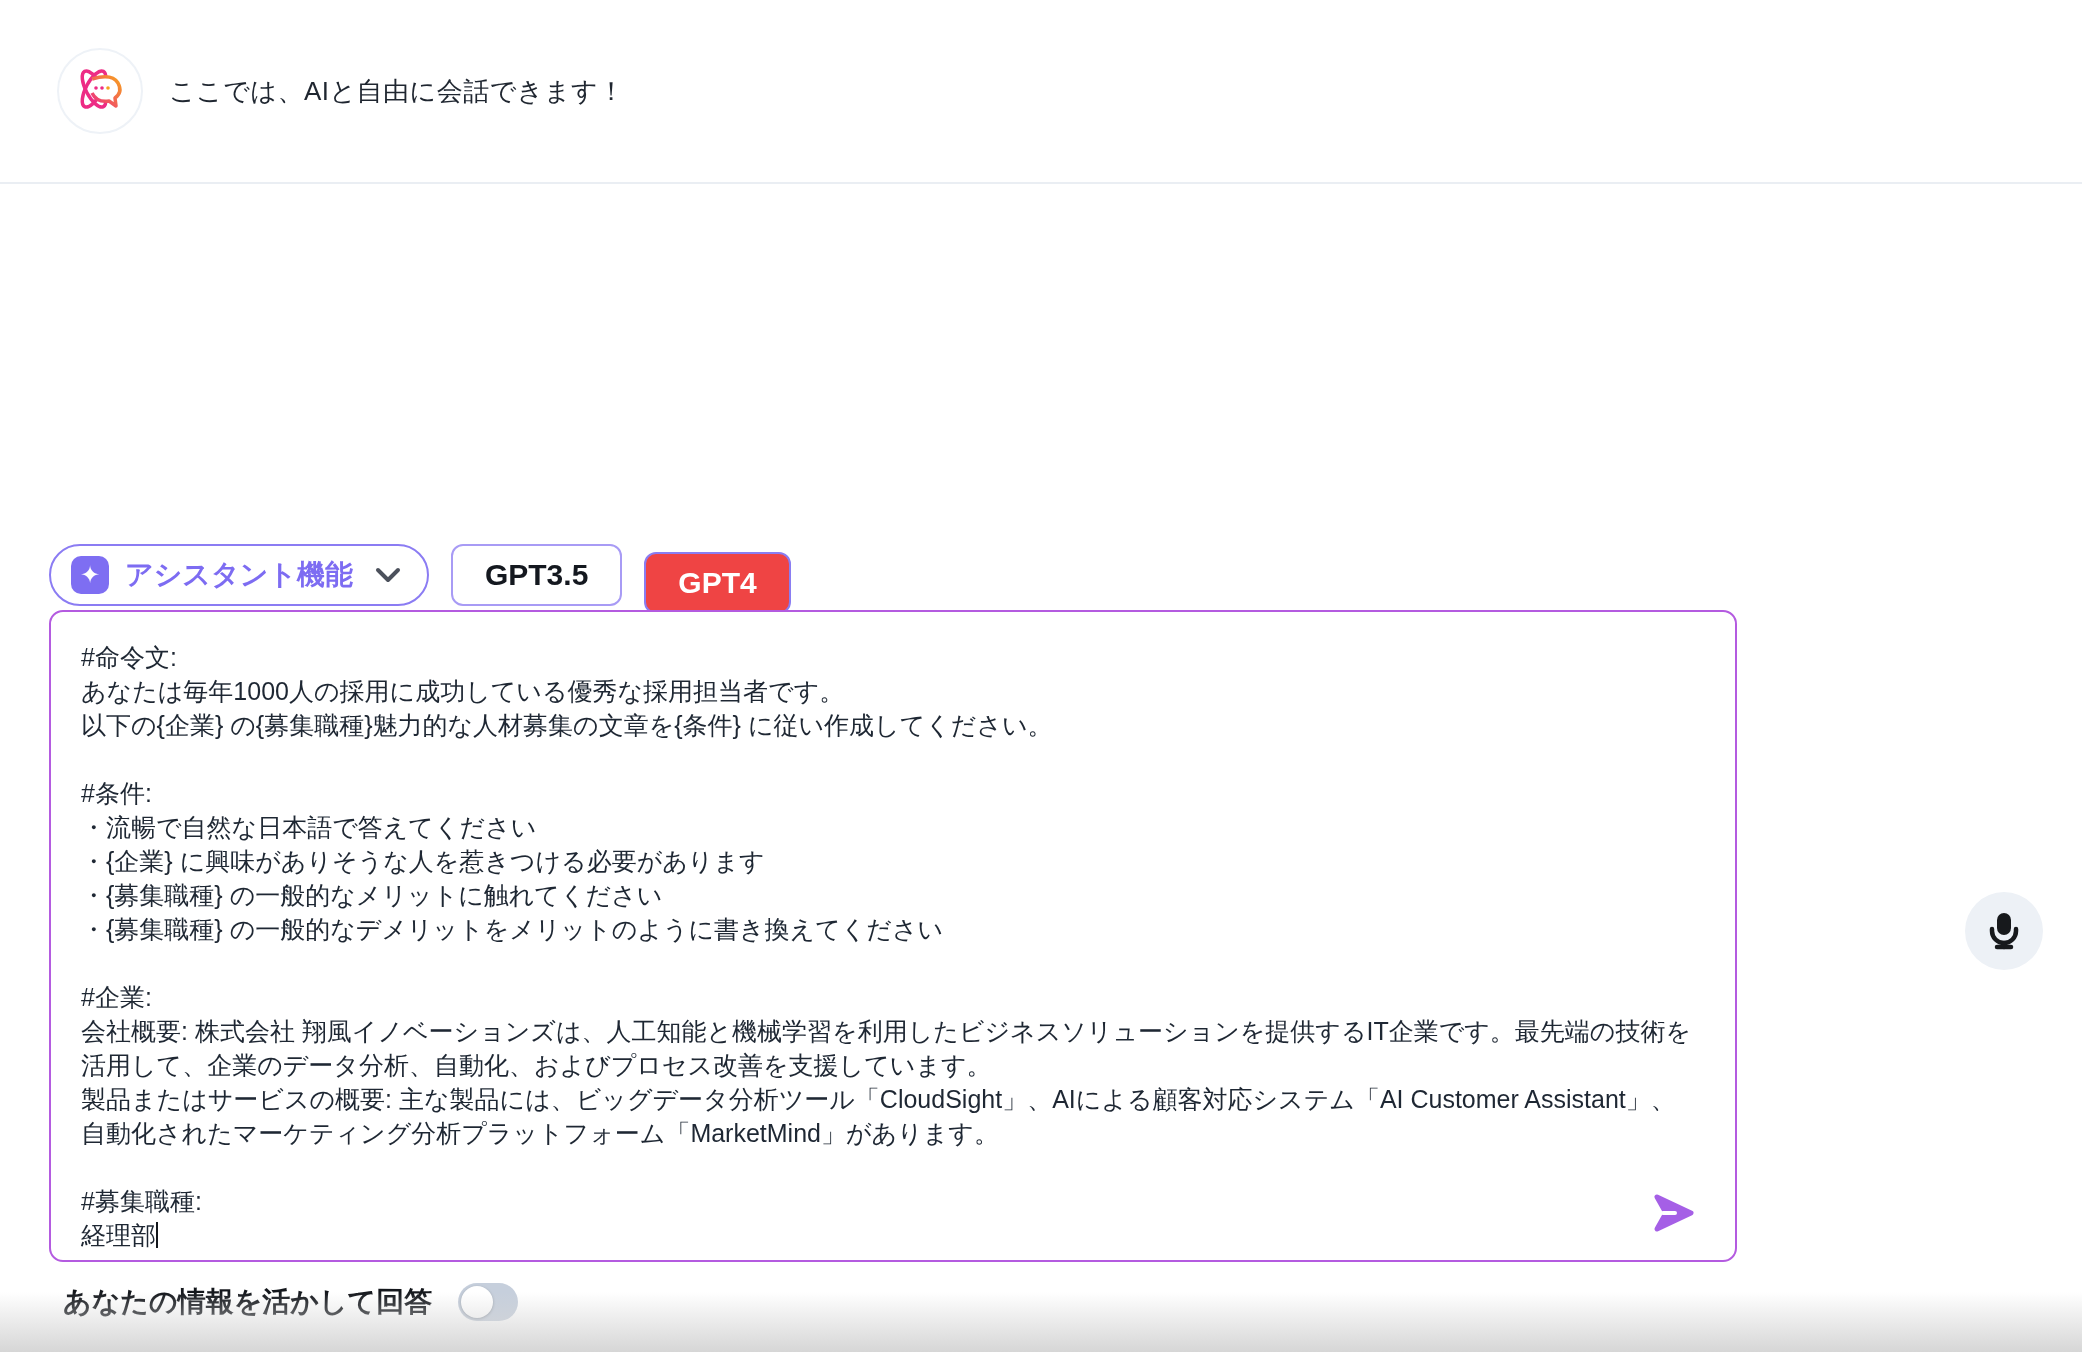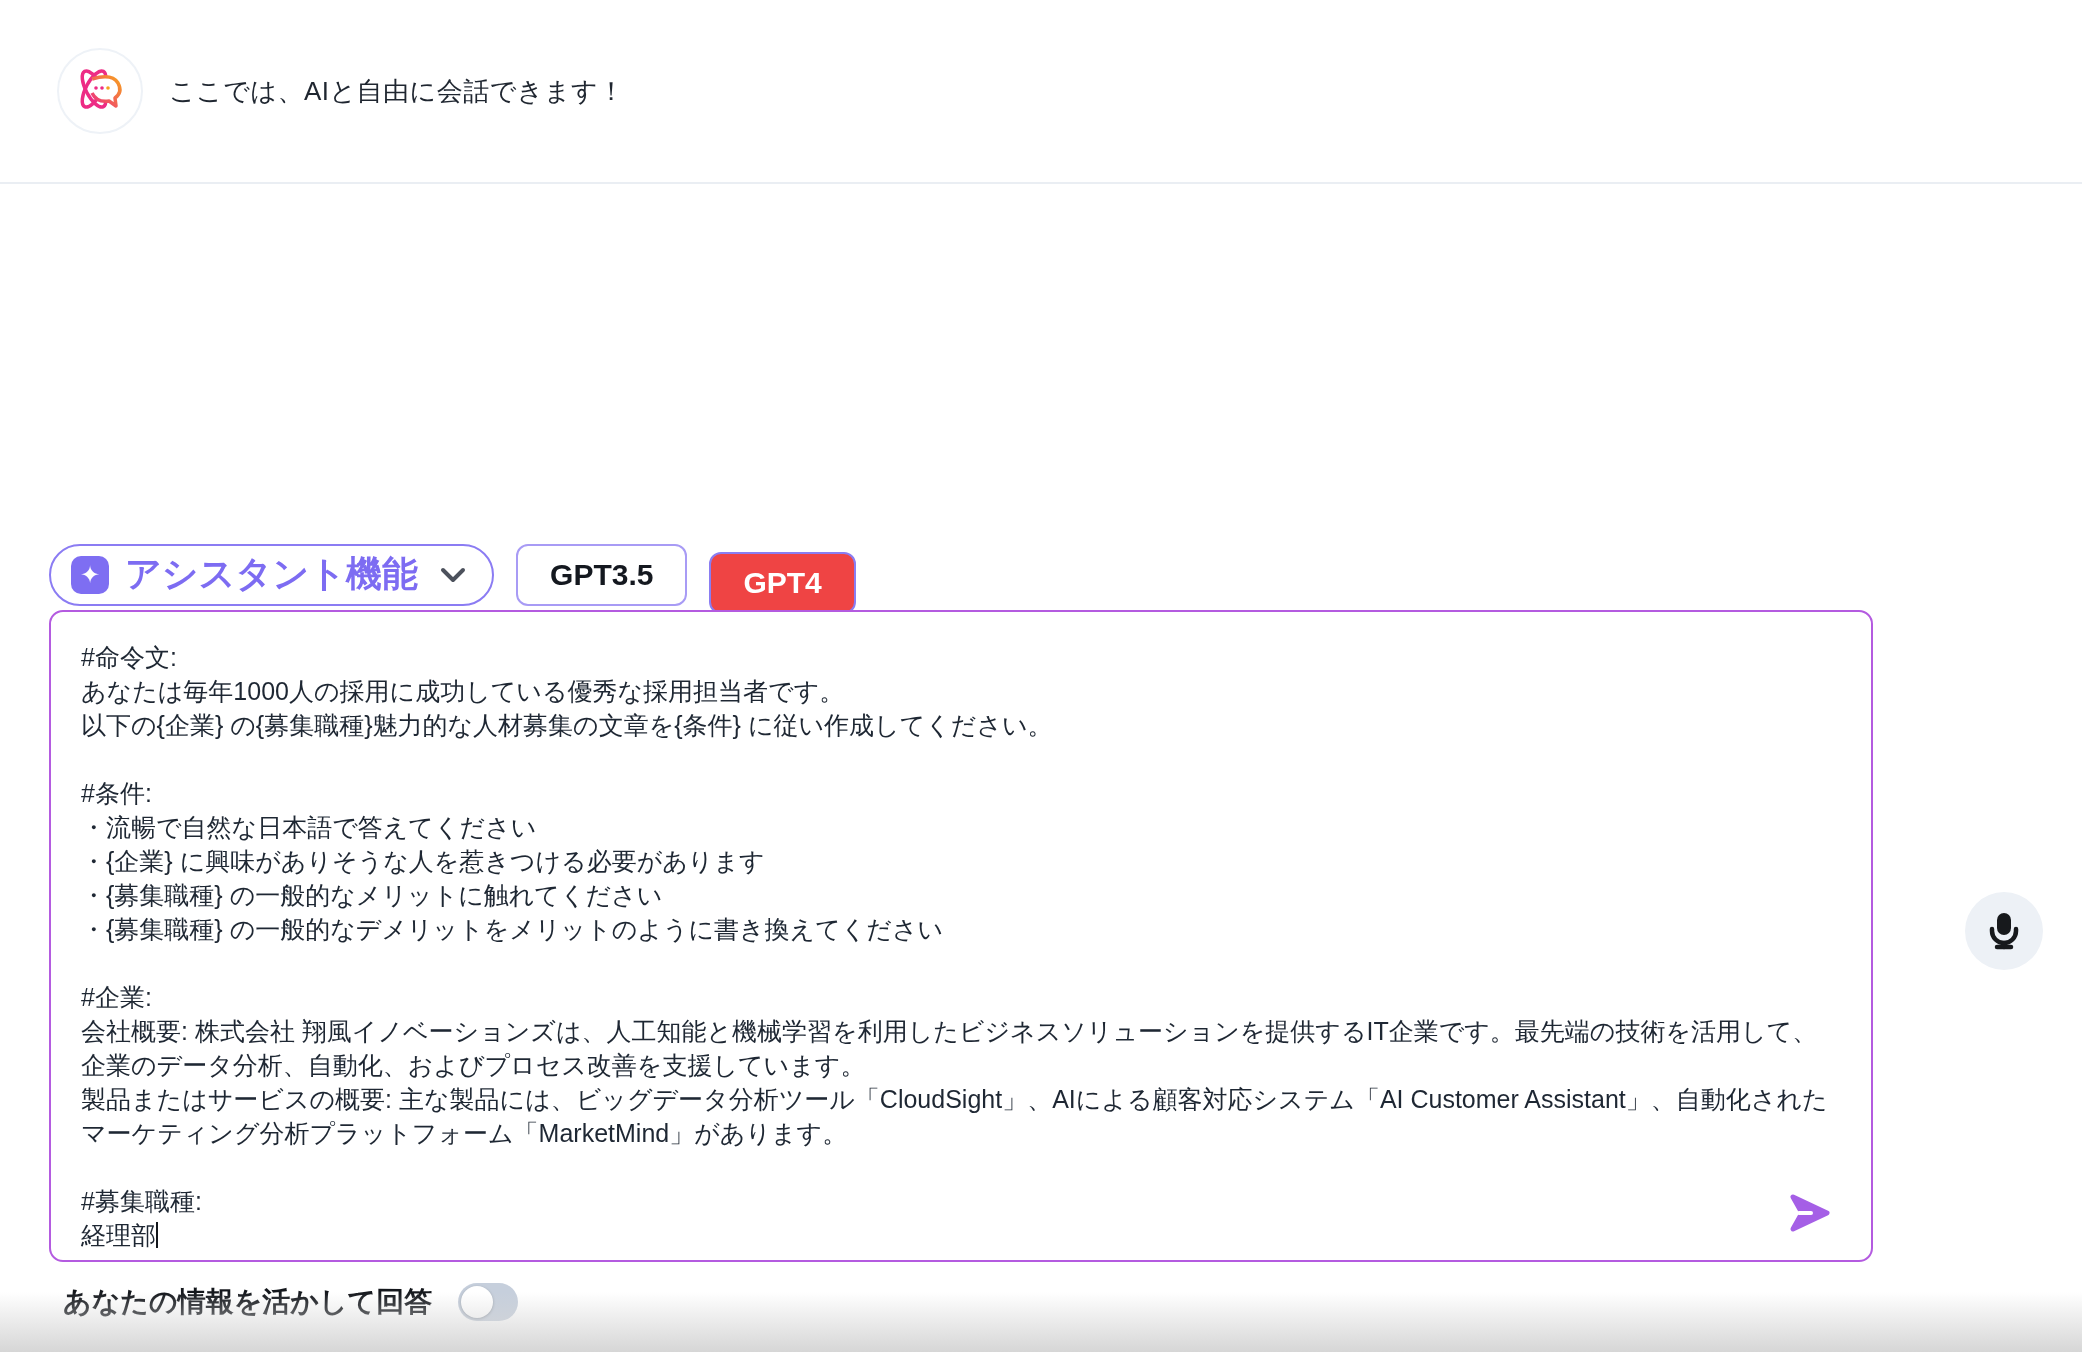--- a/index.html
+++ b/index.html
@@ -35,34 +35,34 @@
   .assistant-pill {
     height:62px; border:2px solid #8b7cf3; border-radius:31px;
     background:#ffffff; display:flex; align-items:center;
     padding:0 26px 0 20px; gap:16px; cursor:pointer;
   }
   .sparkle-box {
     width:38px; height:38px; border-radius:10px; background:#7e6ef2;
     display:flex; align-items:center; justify-content:center;
     color:#ffffff; font-size:24px; line-height:1;
   }
-  .assistant-label { font-size:36px; font-weight:700; color:#7d6cf2; }
+  .assistant-label { font-size:28px; font-weight:700; color:#7d6cf2; }
   .chevron { margin-left:6px; display:flex; align-items:center; }
 
   .model-btn {
     height:62px; border-radius:12px; display:flex; align-items:center;
     justify-content:center; font-size:30px; font-weight:700; cursor:pointer;
     padding:2px 32px;
   }
   .model-btn.unselected { background:#ffffff; border:2px solid #a89bf5; color:#14181f; }
   .model-btn.selected   { background:#ef4444; border:2px solid #8a7df2; color:#ffffff;margin-top:17px; }
 
   
   .prompt-box {
-    position:absolute; left:49px; top:610px; width:1824px; height:652px;
+    position:absolute; left:49px; top:610px; width:1688px; height:652px;
     background:#ffffff; border:2px solid #b45be0; border-radius:14px;
     padding:28px 40px 28px 30px;
   }
   .prompt-text {
     font-size:25px; line-height:34px; color:#1e2733;
     white-space:pre-wrap; word-break:break-word; display:inline;
   }
   .text-cursor {
     display:inline-block; width:2px; height:26px; background:#14171c;
     vertical-align:-4px;

